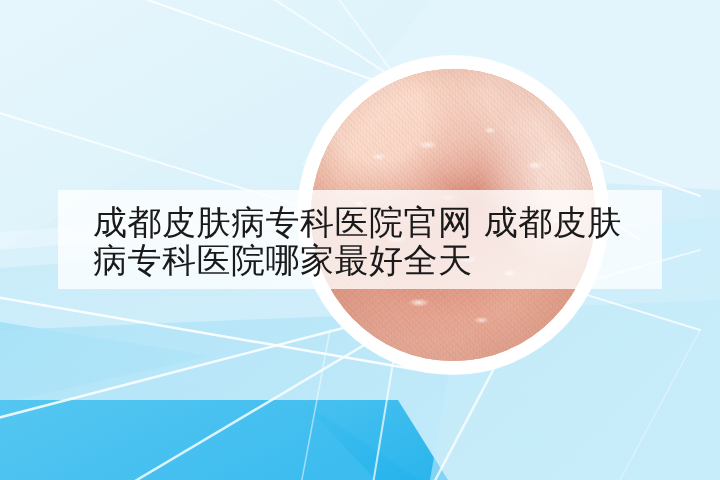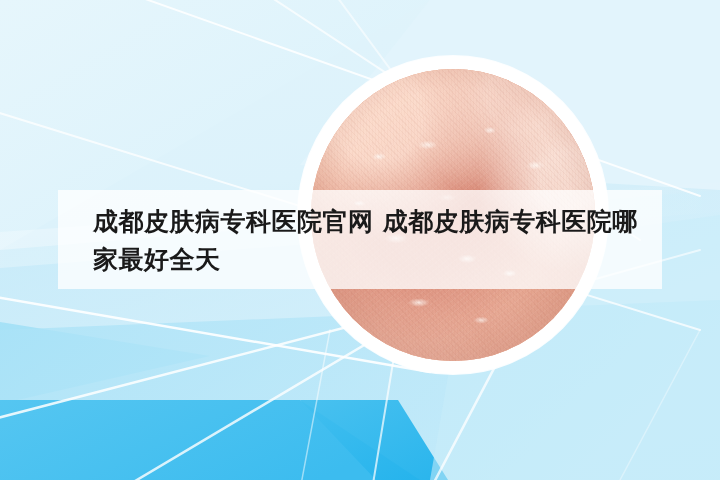--- a/index.html
+++ b/index.html
@@ -109,22 +109,22 @@
     height: 99px;
     background: rgba(255,255,255,0.78);
   }
   .headline {
     position: absolute;
     left: 93px;
     top: 203px;
     width: 560px;
     color: #1a1a1a;
     font-family: "DejaVu Sans", "Liberation Sans", sans-serif;
-    font-size: 25px;
-    font-weight: 700;
+    font-size: 34px;
+    font-weight: 400;
     line-height: 38px;
     letter-spacing: 0.5px;
     white-space: pre-wrap;
   }
 </style>
 </head>
 <body>
 
 <div id="stage">
 

